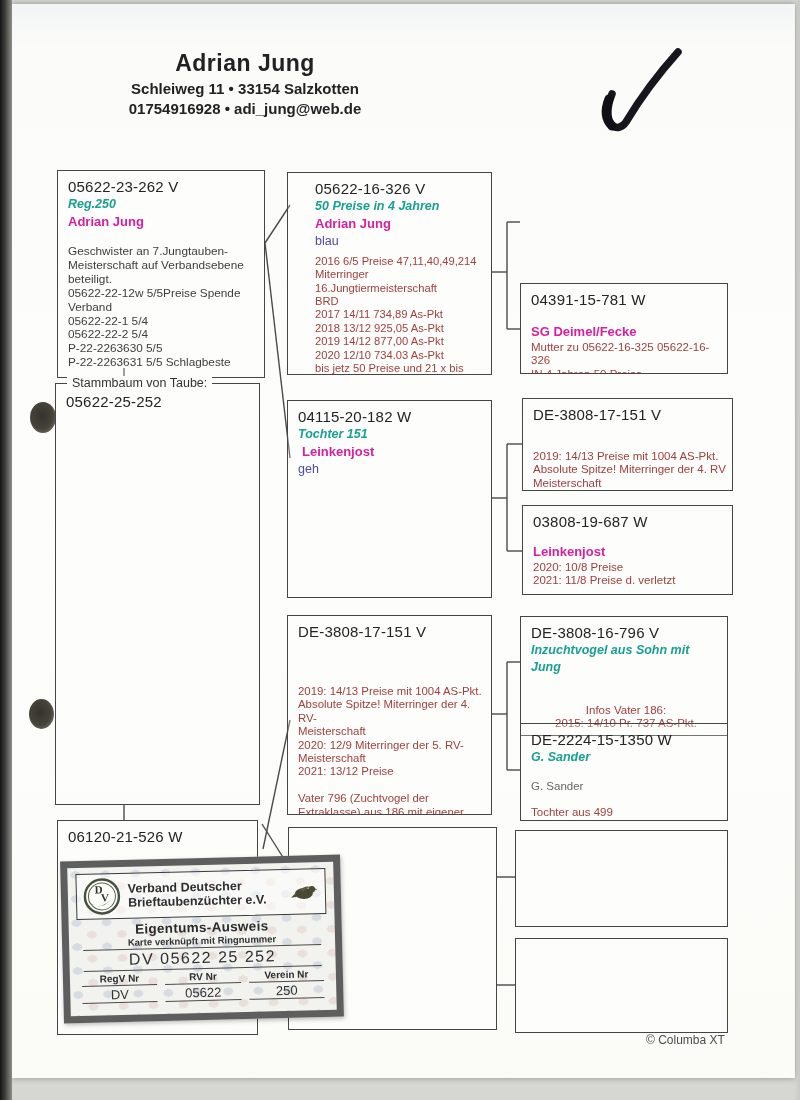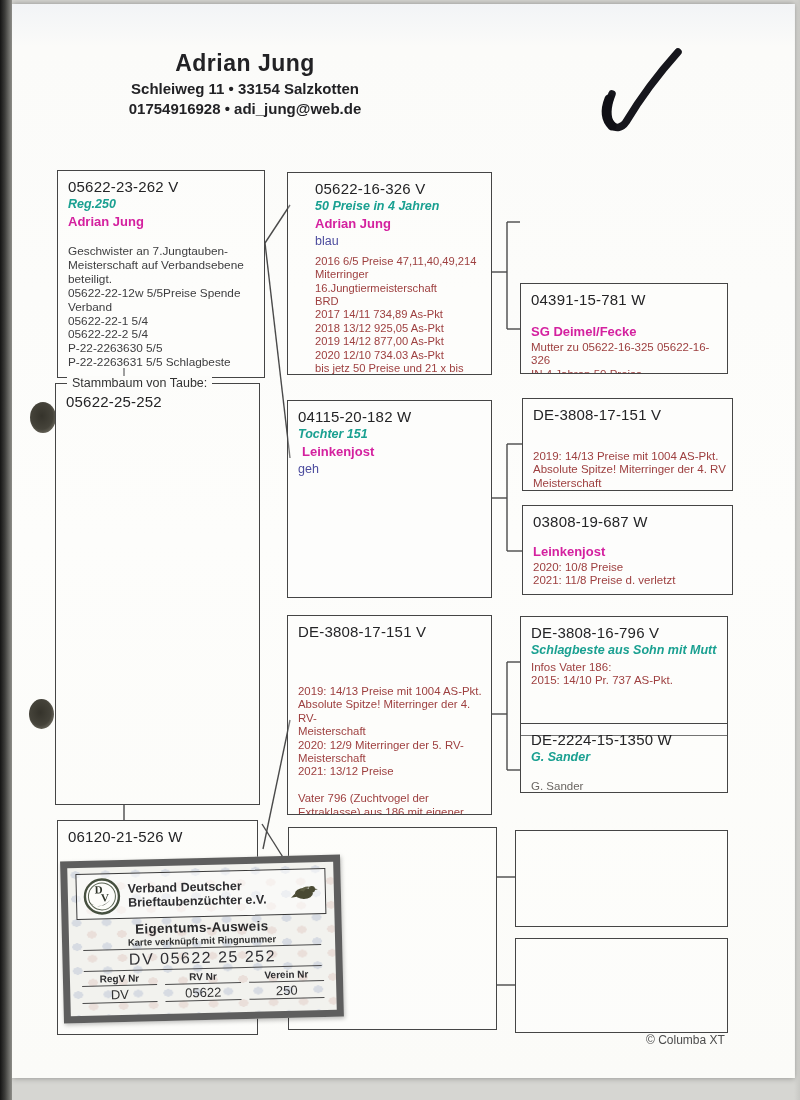--- a/index.html
+++ b/index.html
@@ -48,22 +48,22 @@
   #b-m4{left:288px;top:827px;width:209px;height:203px;}
 
   #b-r1{left:520px;top:178px;width:208px;height:90px;}
   #b-r2{left:520px;top:283px;width:208px;height:91px;}
   #b-r2 .owner{margin-top:14px;}
   #b-r3{left:522px;top:398px;width:211px;height:93px;}
   #b-r3 .body{margin-top:26px;}
   #b-r4{left:522px;top:505px;width:211px;height:90px;}
   #b-r4 .owner{margin-top:12px;}
   #b-r5{left:520px;top:616px;width:208px;height:120px;}
-  #b-r5 .body{margin-top:2px;}
-  #b-r6{left:520px;top:723px;width:208px;height:70px;}
+  #b-r5 .body{margin-top:28px;text-align:center;}
+  #b-r6{left:520px;top:723px;width:208px;height:98px;}
   #b-r6 .graytxt{margin-top:14px;}
   #b-r6 .body{margin-top:13px;}
   #b-r7{left:515px;top:830px;width:213px;height:97px;}
   #b-r8{left:515px;top:938px;width:213px;height:95px;}
 
   svg.overlay{position:absolute;left:0;top:0;pointer-events:none;}
   .credit{position:absolute;left:646px;top:1033px;font-size:12px;color:#4c4c4c;}
 
   
   .stamp{position:absolute;left:62px;top:858px;width:280px;height:162px;box-sizing:border-box;
@@ -224,21 +224,21 @@
     <div class="ring">03808-19-687 W</div>
     <div class="owner">Leinkenjost</div>
     <div class="body">
         <div class="ln">2020: 10/8 Preise</div>
         <div class="ln">2021: 11/8 Preise d. verletzt</div>
       </div>
   </div>
 
   <div class="box" id="b-r5">
     <div class="ring">DE-3808-16-796 V</div>
-    <div class="sub">Schlagbeste aus Sohn mit Mutt</div>
+    <div class="sub">Inzuchtvogel aus Sohn mit Jung</div>
     <div class="body">
         <div class="ln">Infos Vater 186:</div>
         <div class="ln">2015: 14/10 Pr. 737 AS-Pkt.</div>
       </div>
   </div>
 
   <div class="box" id="b-r6">
     <div class="ring">DE-2224-15-1350 W</div>
     <div class="sub">G. Sander</div>
     <div class="graytxt">G. Sander</div>

